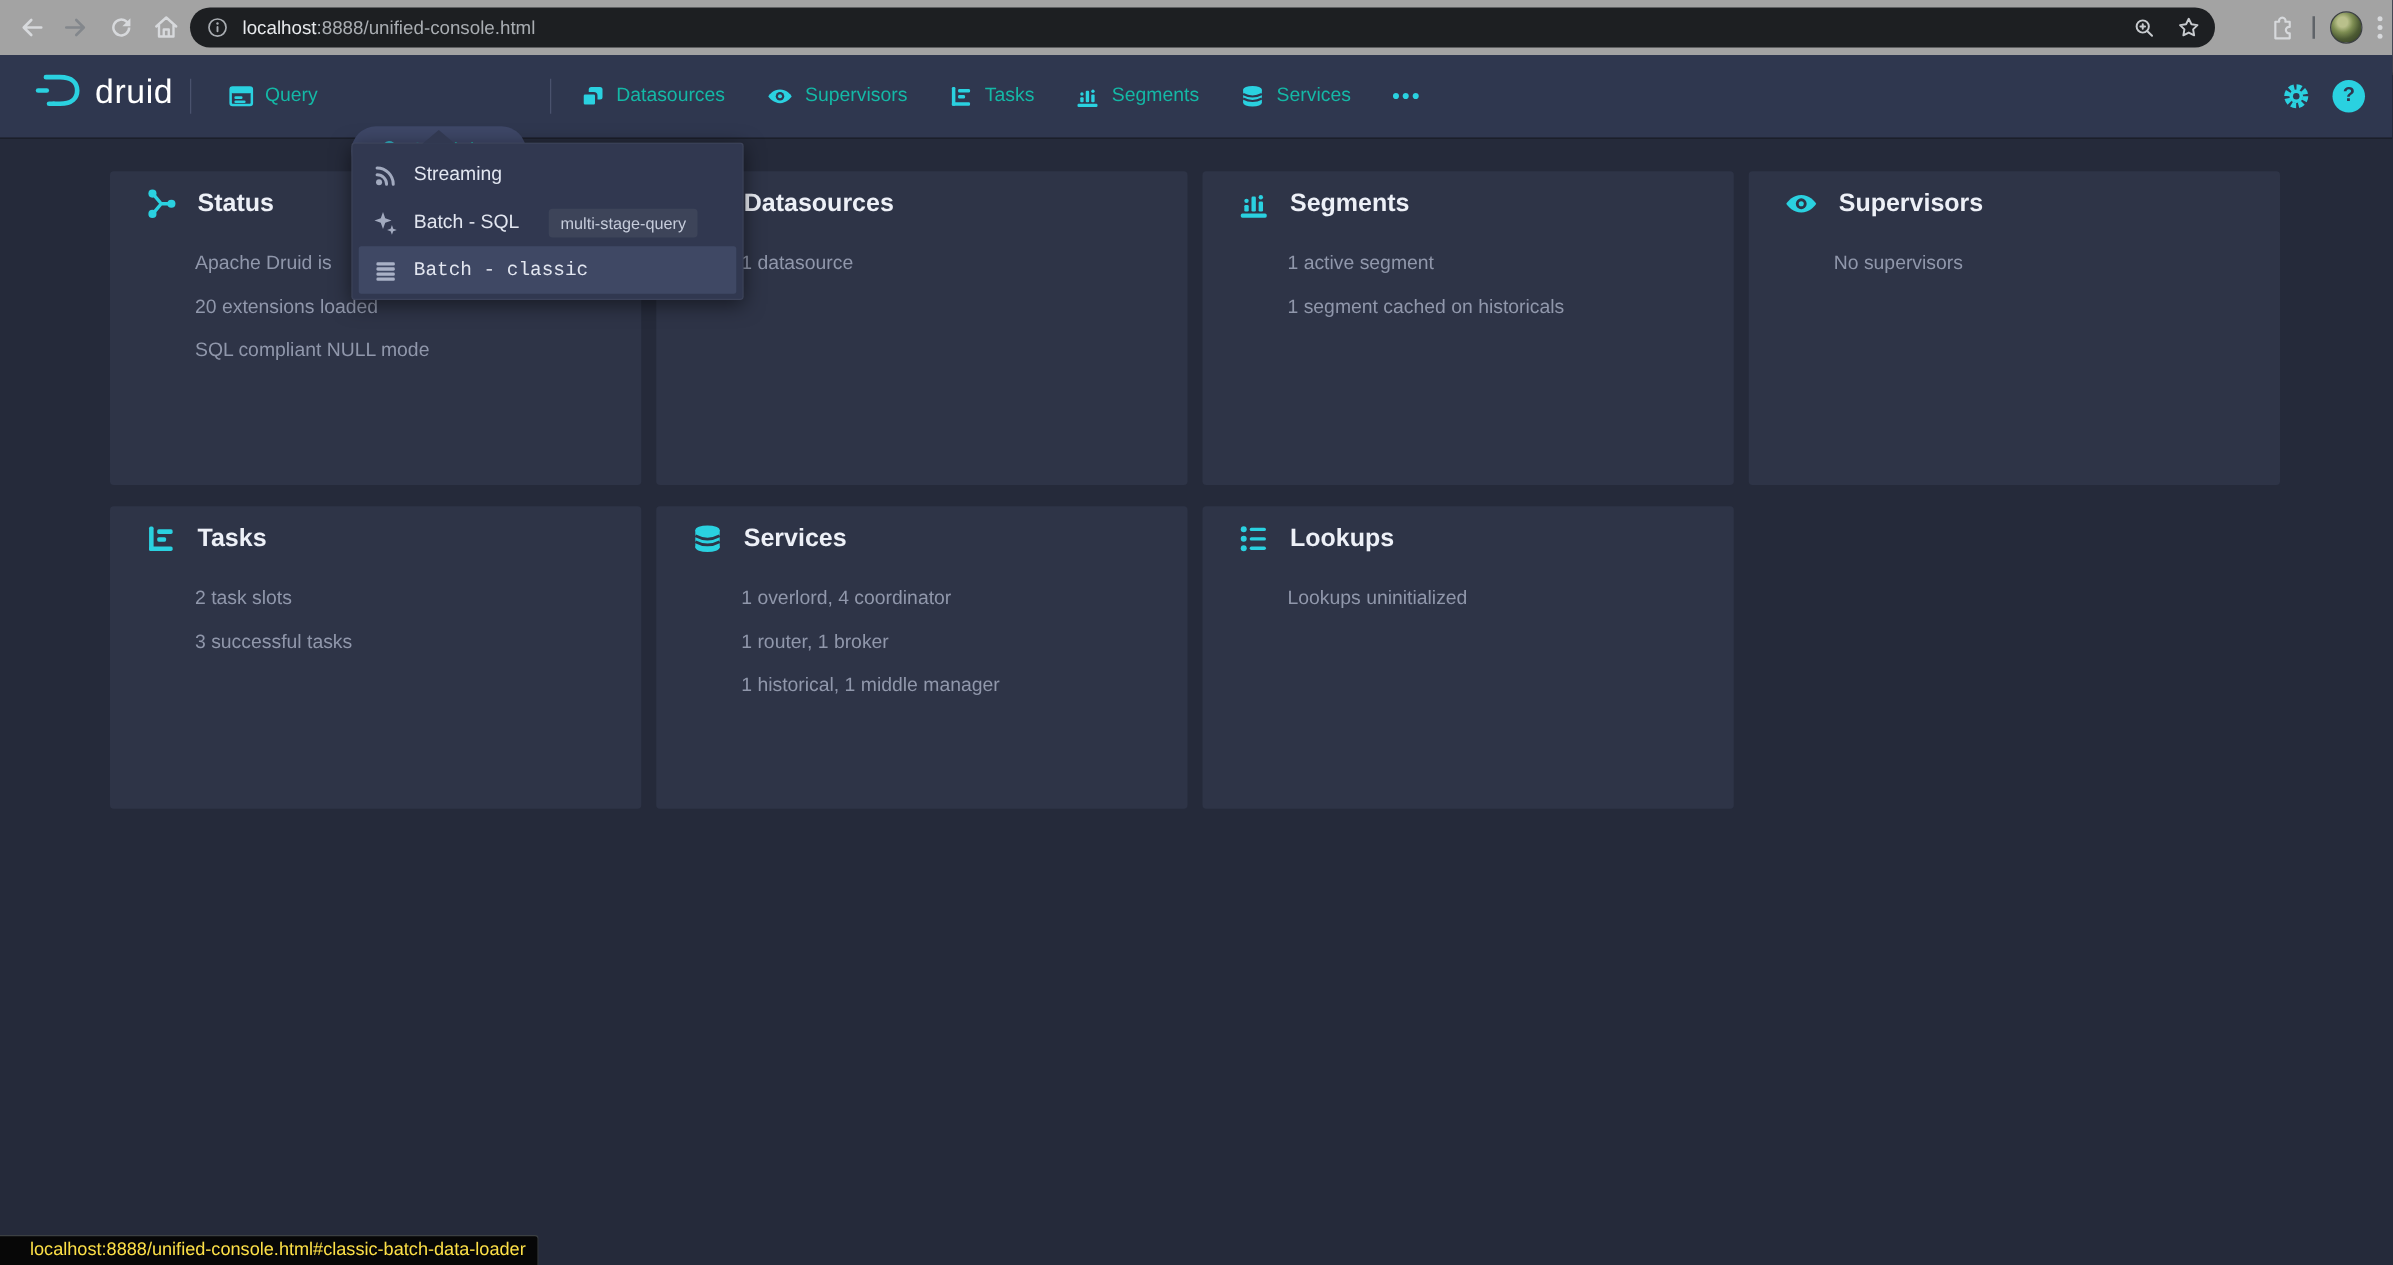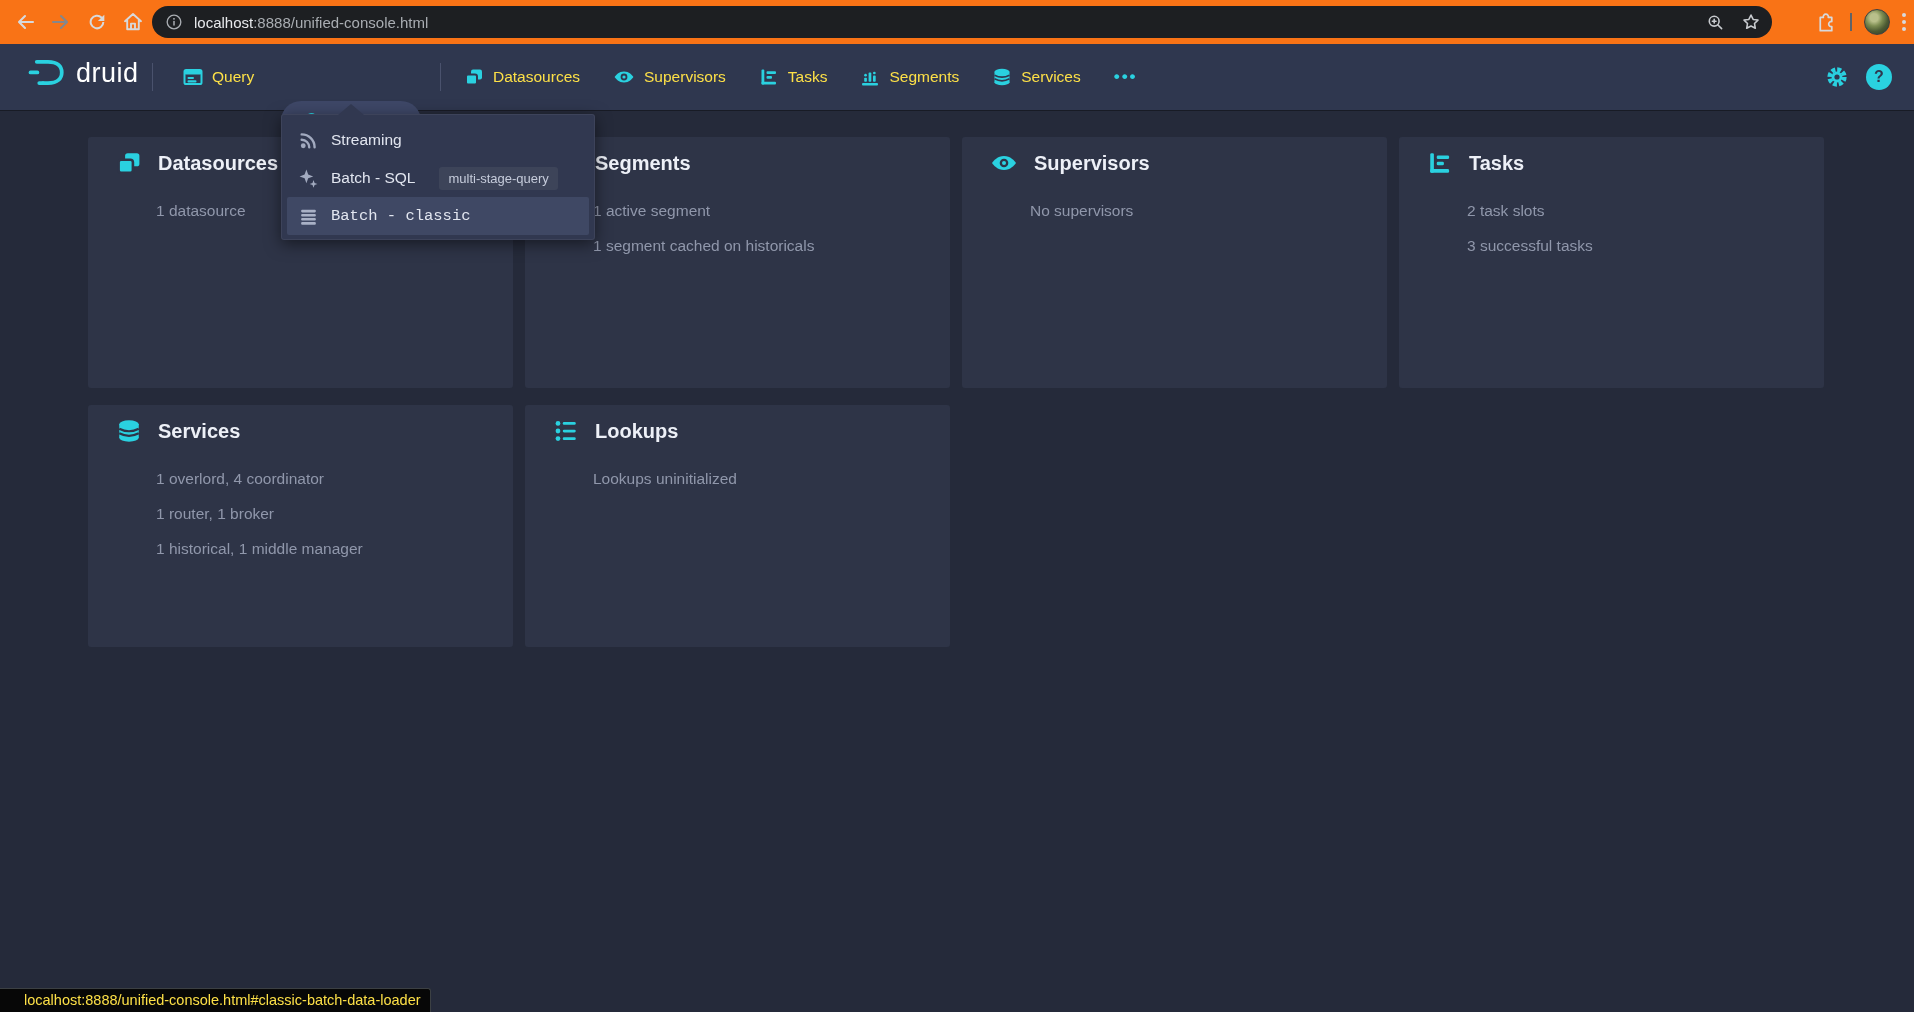--- a/index.html
+++ b/index.html
@@ -1,40 +1,40 @@
 <!DOCTYPE html>
 <html><head>
 <meta charset="utf-8">
 <style>
   * { margin:0; padding:0; box-sizing:border-box; }
   html,body { width:1914px; height:1012px; overflow:hidden; }
   body { font-family:"Liberation Sans", sans-serif; background:#252a3a; position:relative; }
   svg { display:block; }
 
   
-  .chrome { position:absolute; left:0; top:0; width:1914px; height:60px; background:#f97316; border-bottom:2px solid #17181a; }
+  .chrome { position:absolute; left:0; top:0; width:1914px; height:60px; background:#a3a3a3; border-bottom:2px solid #17181a; }
   .chrome-btn { position:absolute; top:7px; width:30px; height:30px; border-radius:50%; display:flex; align-items:center; justify-content:center; }
   .omnibox { position:absolute; left:152px; top:6px; width:1620px; height:32px; background:#1d1f22; border-radius:16px; display:flex; align-items:center; }
   .omnibox .url { font-size:15px; margin-left:10px; white-space:nowrap; }
   .url-host { color:#e8eaed; }
   .url-rest { color:#a9adb2; }
   .omni-right { position:absolute; right:10px; top:0; height:32px; display:flex; align-items:center; gap:14px; }
   .chrome-right { position:absolute; right:8px; top:0; height:44px; display:flex; align-items:center; gap:12px; }
   .profile-sep { width:2px; height:18px; background:#5f6368; }
   .avatar { width:26px; height:26px; border-radius:50%; background:radial-gradient(circle at 38% 32%, #b9c08b 0 18%, #7d8d52 38%, #4c5a33 62%, #2e381f 100%); border:1px solid #3c4043; }
   .kebab { display:flex; flex-direction:column; gap:3px; align-items:center; }
   .kebab span { width:4px; height:4px; border-radius:50%; background:#d7d9dc; }
 
   
   .navbar { position:absolute; left:0; top:44px; width:1914px; height:66px; background:#2f374f; box-shadow:0 1px 0 rgba(0,0,0,.35); }
   .brand { position:absolute; left:28px; top:0; height:58px; display:flex; align-items:center; gap:8px; }
   .brand-text { color:#ffffff; font-size:27px; letter-spacing:.5px; }
   .nav-divider { position:absolute; top:19px; width:1px; height:28px; background:#4a526d; }
   .nav-item { position:absolute; top:0; height:66px; display:flex; align-items:center; gap:9px; cursor:pointer; }
-  .nav-label { color:#fde047; font-size:15.5px; }
+  .nav-label { color:#14b8a6; font-size:15.5px; }
   .nav-pill { position:absolute; left:281px; top:57px; width:140px; height:40px; background:#3e4767; border-radius:20px; display:flex; align-items:center; justify-content:center; gap:9px; cursor:pointer; }
   .nav-group { position:absolute; left:464px; top:0; height:66px; display:flex; align-items:center; gap:33px; }
   .nav-group .nav-item2 { display:flex; align-items:center; gap:9px; cursor:pointer; }
   .more-dots { color:#2ad1e0; font-size:17px; letter-spacing:2px; font-weight:bold; }
   .nav-right { position:absolute; right:22px; top:0; height:66px; display:flex; align-items:center; gap:16px; }
   .help-circle { width:26px; height:26px; border-radius:50%; background:#2ad1e0; color:#2f374f; font-weight:bold; font-size:16px; display:flex; align-items:center; justify-content:center; cursor:pointer; }
 
   
   .cards { position:absolute; left:88px; top:137px; display:grid; grid-template-columns:repeat(4,425px); grid-template-rows:251px 242px; column-gap:12px; row-gap:17px; }
   .card { background:#2e3447; border-radius:3px; position:relative; cursor:pointer; }
@@ -199,20 +199,36 @@
       <circle cx="12" cy="12" r="6.8" stroke="#2ad1e0" stroke-width="4.2" stroke-dasharray="3.56 1.78" fill="none"></circle>
       <circle cx="12" cy="12" r="5" fill="#2ad1e0"></circle>
       <circle cx="12" cy="12" r="2.4" fill="#2f374f"></circle>
     </svg>
     <div class="help-circle">?</div>
   </div>
 </div>
 
 <div class="cards">
 
+  <div class="card">
+    <div class="card-head">
+      <svg width="26" height="26" viewBox="0 0 24 24">
+        <path d="M6.5 5.5 12 12 6.5 18.5M12 12h6" stroke="#2ad1e0" stroke-width="2.5" fill="none" stroke-linecap="round" stroke-linejoin="round"></path>
+        <circle cx="5.5" cy="4.5" r="3" fill="#2ad1e0"></circle>
+        <circle cx="5.5" cy="19.5" r="3" fill="#2ad1e0"></circle>
+        <circle cx="19.5" cy="12" r="3" fill="#2ad1e0"></circle>
+      </svg>
+      <span class="card-title">Status</span>
+    </div>
+    <div class="card-lines">
+      <div class="card-line">Apache Druid is</div>
+      <div class="card-line">20 extensions loaded</div>
+      <div class="card-line">SQL compliant NULL mode</div>
+    </div>
+  </div>
 
   <div class="card">
     <div class="card-head">
       <svg width="26" height="26" viewBox="0 0 20 20">
         <rect x="7" y="2.5" width="11" height="10" rx="2" fill="#2ad1e0"></rect>
         <rect x="2" y="7.5" width="11" height="10" rx="2" fill="#2ad1e0" stroke="#2e3447" stroke-width="2"></rect>
       </svg>
       <span class="card-title">Datasources</span>
     </div>
     <div class="card-lines">

